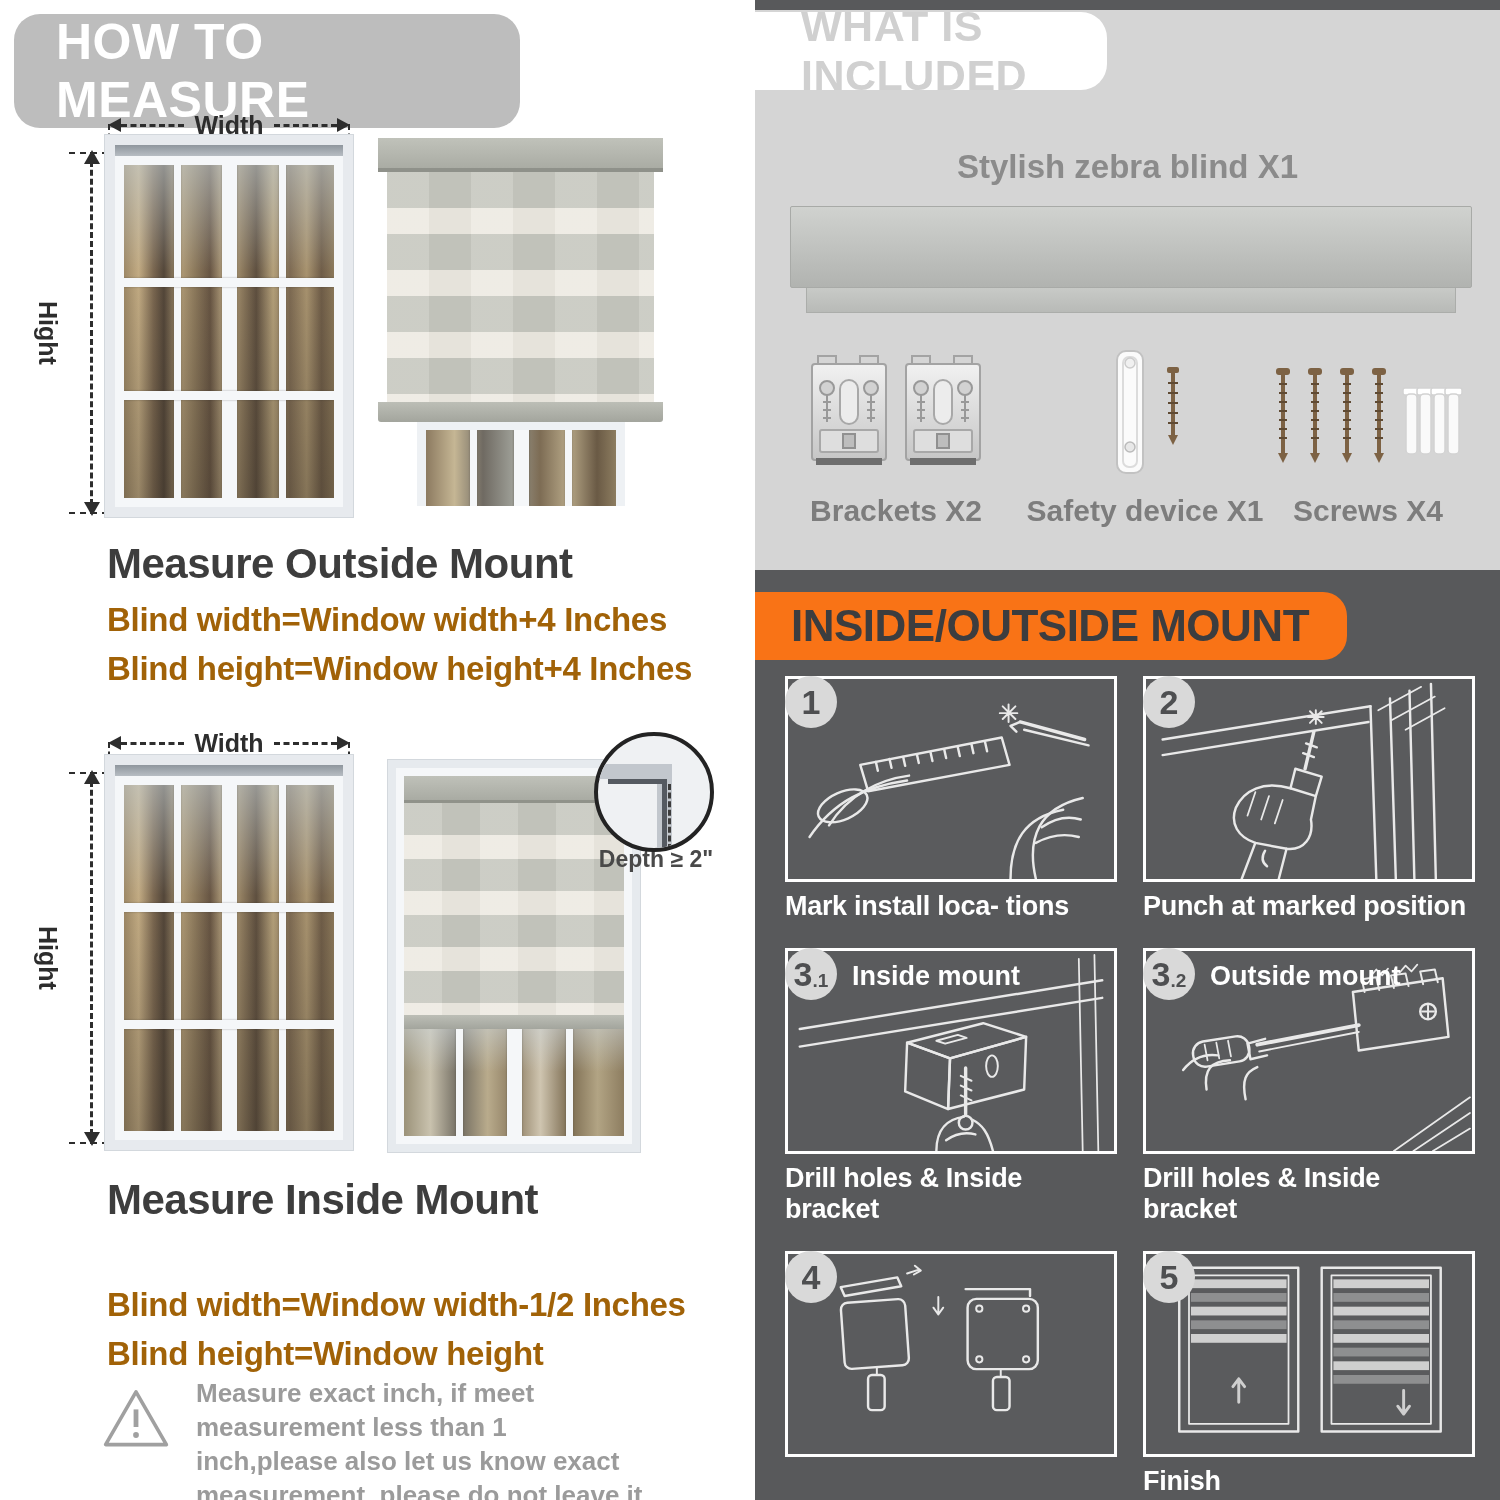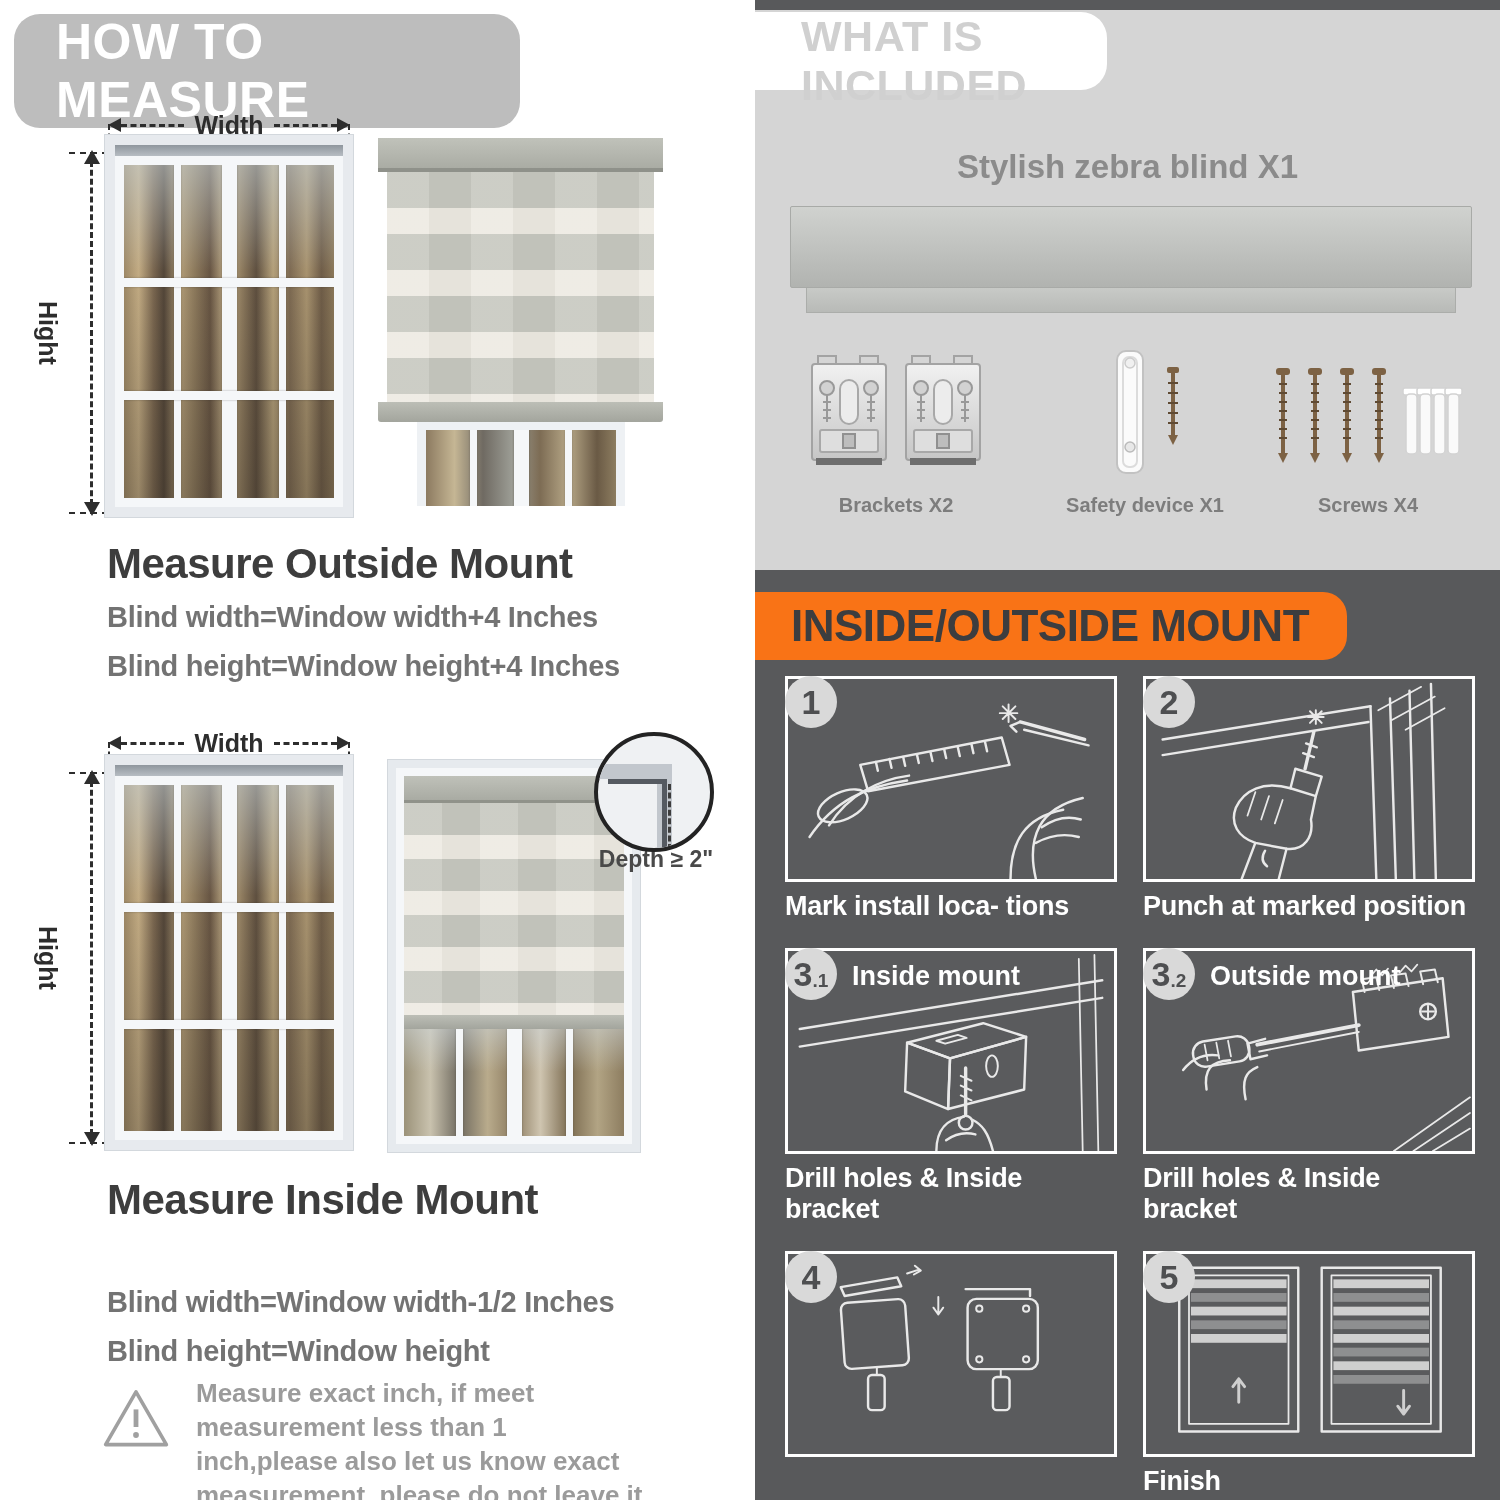--- a/index.html
+++ b/index.html
@@ -76,37 +76,37 @@
   .magnifier{left:594px;top:732px;width:112px;height:112px;border:4px solid #232323;border-radius:50%;
     background:#eff1f3;overflow:hidden;z-index:6;}
   .mag-band-h{position:absolute;left:0;top:28px;width:74px;height:15px;background:#c2c7cd;}
   .mag-band-v{position:absolute;left:59px;top:28px;width:15px;height:90px;background:#c2c7cd;}
   .mag-corner{position:absolute;left:10px;top:43px;width:54px;height:72px;
     border-top:5px solid #555a61;border-right:5px solid #555a61;}
   .mag-dash{position:absolute;left:70px;top:48px;height:66px;border-left:3px dashed #3c3c3c;}
   .depth-label{left:574px;top:846px;width:164px;text-align:center;font-size:23px;font-weight:bold;color:#494949;}
 
   .m-heading{font-size:42px;font-weight:bold;color:#3d3d3d;letter-spacing:-.5px;}
-  .m-rule{font-size:29px;font-weight:bold;color:#737373;letter-spacing:-.3px;}
+  .m-rule{font-size:33px;font-weight:bold;color:#a16207;letter-spacing:-.3px;}
 
   .warning{left:100px;top:1376px;width:560px;display:flex;gap:24px;align-items:flex-start;}
   .warn-text{font-size:26px;font-weight:bold;color:#9b9b9b;line-height:34px;width:452px;}
 
   
   .dark-strip{left:755px;top:0;width:745px;height:10px;background:#58595b;}
   .panel-light{left:755px;top:10px;width:745px;height:560px;background:#d5d5d5;}
   .banner-included{left:755px;top:12px;width:352px;height:78px;background:#ffffff;border-radius:0 26px 26px 0;
-    display:flex;padding-left:46px;box-sizing:border-box;}
+    display:flex;align-items:center;padding-left:46px;box-sizing:border-box;}
   .banner-included span{font-size:43px;font-weight:bold;color:#d0d0d0;letter-spacing:.5px;}
   .product-label{left:755px;top:148px;width:745px;text-align:center;font-size:33px;font-weight:bold;color:#8b8b8b;}
   .headrail{left:790px;top:206px;width:680px;height:80px;border:1px solid #a8aaa7;border-radius:2px;
     background:linear-gradient(180deg,#d0d2cf 0%,#bfc1be 55%,#b1b3b0 100%);}
   .headrail-lip{left:806px;top:288px;width:648px;height:24px;border:1px solid #abadaa;border-top:none;
     background:linear-gradient(180deg,#c8cac7,#b8bab7);}
-  .item-label{font-size:20px;font-weight:bold;color:#7d7d7d;text-align:center;}
+  .item-label{font-size:30px;font-weight:bold;color:#7d7d7d;text-align:center;}
 
   .panel-dark{left:755px;top:570px;width:745px;height:930px;background:#58595b;}
   .banner-mount{left:755px;top:592px;width:592px;height:68px;background:#f97316;border-radius:0 24px 24px 0;
     display:flex;align-items:center;padding-left:36px;box-sizing:border-box;}
   .banner-mount span{font-size:44px;font-weight:bold;color:#3c3d3f;letter-spacing:-.5px;}
 
   .steps-grid{left:785px;top:676px;width:690px;display:grid;grid-template-columns:332px 332px;
     column-gap:26px;row-gap:26px;}
   .step-panel{position:relative;height:200px;border:3px solid #ffffff;background:#5a5b5d;}
   .step-badge{position:absolute;left:-3px;top:-3px;width:52px;height:52px;border-radius:50%;background:#d9d9d9;

